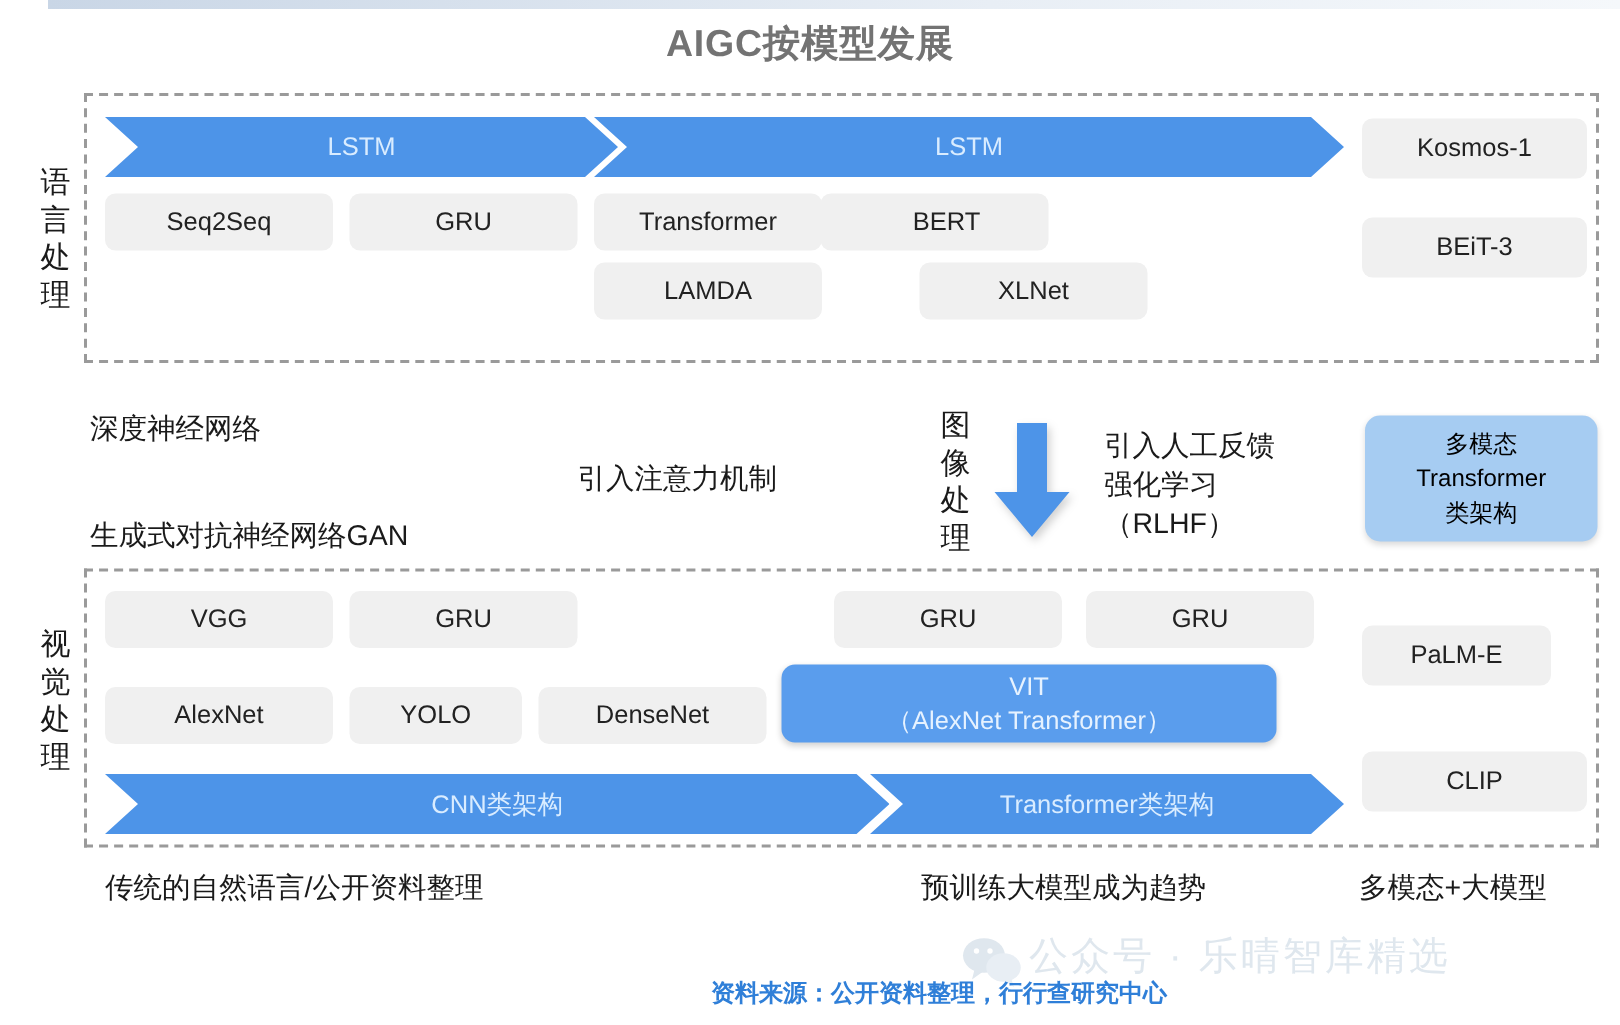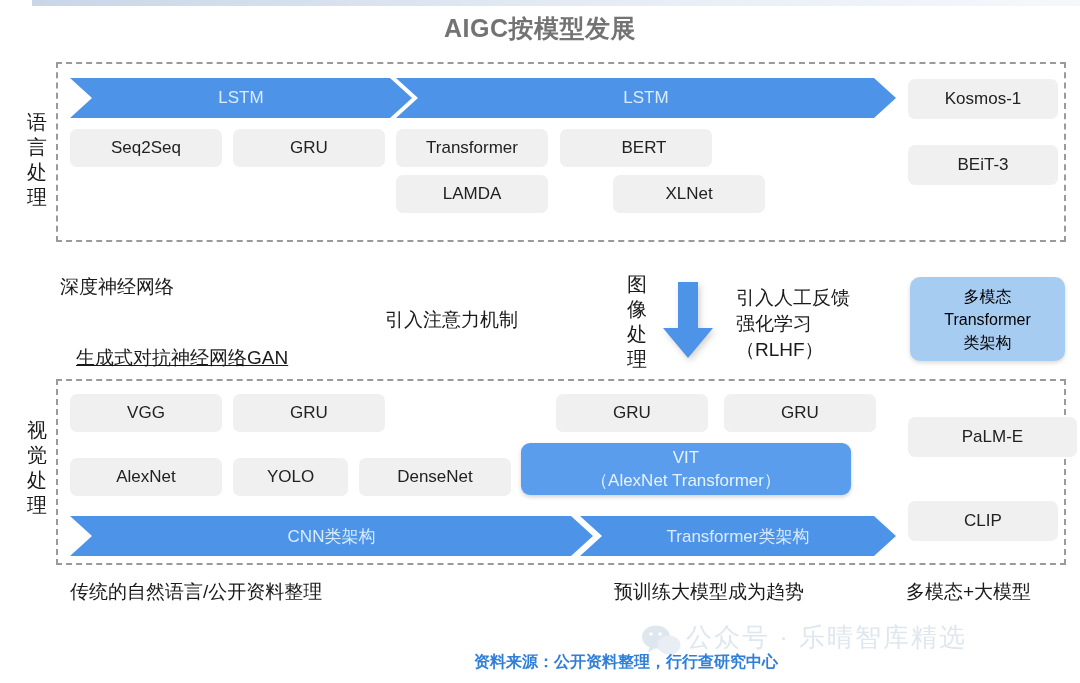--- a/index.html
+++ b/index.html
@@ -133,30 +133,30 @@
   <span>处</span>
   <span>理</span>
 </div>
 
 <div class="chev" style="left:70px;top:78px;width:342px;">LSTM</div>
 <div class="chev" style="left:396px;top:78px;width:500px;">LSTM</div>
 
 <div class="chip" style="left:70px;top:129px;width:152px;">Seq2Seq</div>
 <div class="chip" style="left:233px;top:129px;width:152px;">GRU</div>
 <div class="chip" style="left:396px;top:129px;width:152px;">Transformer</div>
-<div class="chip" style="left:560px;top:129px;width:152px;padding-left:16px;">BERT</div>
+<div class="chip" style="left:547px;top:129px;width:152px;padding-left:16px;">BERT</div>
 
 <div class="chip" style="left:396px;top:175px;width:152px;">LAMDA</div>
 <div class="chip" style="left:613px;top:175px;width:152px;">XLNet</div>
 
 <div class="chip" style="left:908px;top:79px;width:150px;height:40px;">Kosmos-1</div>
 <div class="chip" style="left:908px;top:145px;width:150px;height:40px;">BEiT-3</div>
 
 <div class="ann" style="left:60px;top:274px;">深度神经网络</div>
-<div class="ann" style="left:76px;top:345px;text-decoration:underline;">生成式对抗神经网络GAN</div>
+<div class="ann" style="left:60px;top:345px;">生成式对抗神经网络GAN</div>
 <div class="ann" style="left:385px;top:307px;">引入注意力机制</div>
 
 <div class="vlabel" style="left:620px;top:272px;">
   <span>图</span>
   <span>像</span>
   <span>处</span>
   <span>理</span>
 </div>
 
 <svg id="down-arrow" viewBox="0 0 54 78">
@@ -191,21 +191,21 @@
 
 <div class="chip" style="left:70px;top:458px;width:152px;">AlexNet</div>
 <div class="chip" style="left:233px;top:458px;width:115px;">YOLO</div>
 <div class="chip" style="left:359px;top:458px;width:152px;">DenseNet</div>
 
 <div class="bluebox" style="left:521px;top:443px;width:330px;height:52px;">
   <div>VIT</div>
   <div>（AlexNet Transformer）</div>
 </div>
 
-<div class="chip" style="left:908px;top:417px;width:169px;height:40px;">PaLM-E</div>
+<div class="chip" style="left:908px;top:417px;width:126px;height:40px;">PaLM-E</div>
 <div class="chip" style="left:908px;top:501px;width:150px;height:40px;">CLIP</div>
 
 <div class="chev" style="left:70px;top:516px;width:523px;">CNN类架构</div>
 <div class="chev" style="left:580px;top:516px;width:316px;">Transformer类架构</div>
 
 <div class="cap" style="left:70px;top:579px;">传统的自然语言/公开资料整理</div>
 <div class="cap" style="left:614px;top:579px;">预训练大模型成为趋势</div>
 <div class="cap" style="left:906px;top:579px;">多模态+大模型</div>
 
 <svg id="wechat-icon" viewBox="0 0 42 34">

